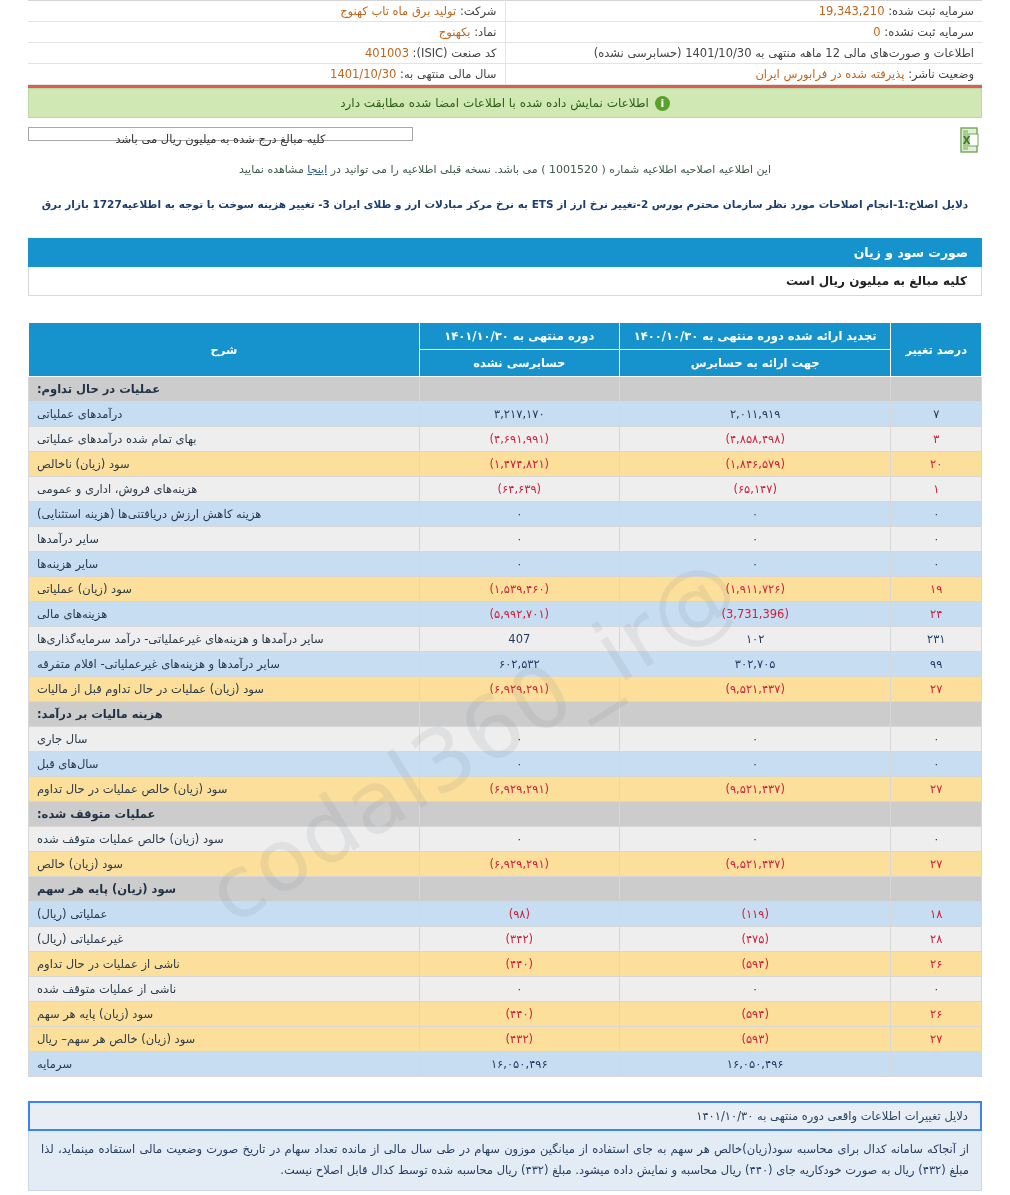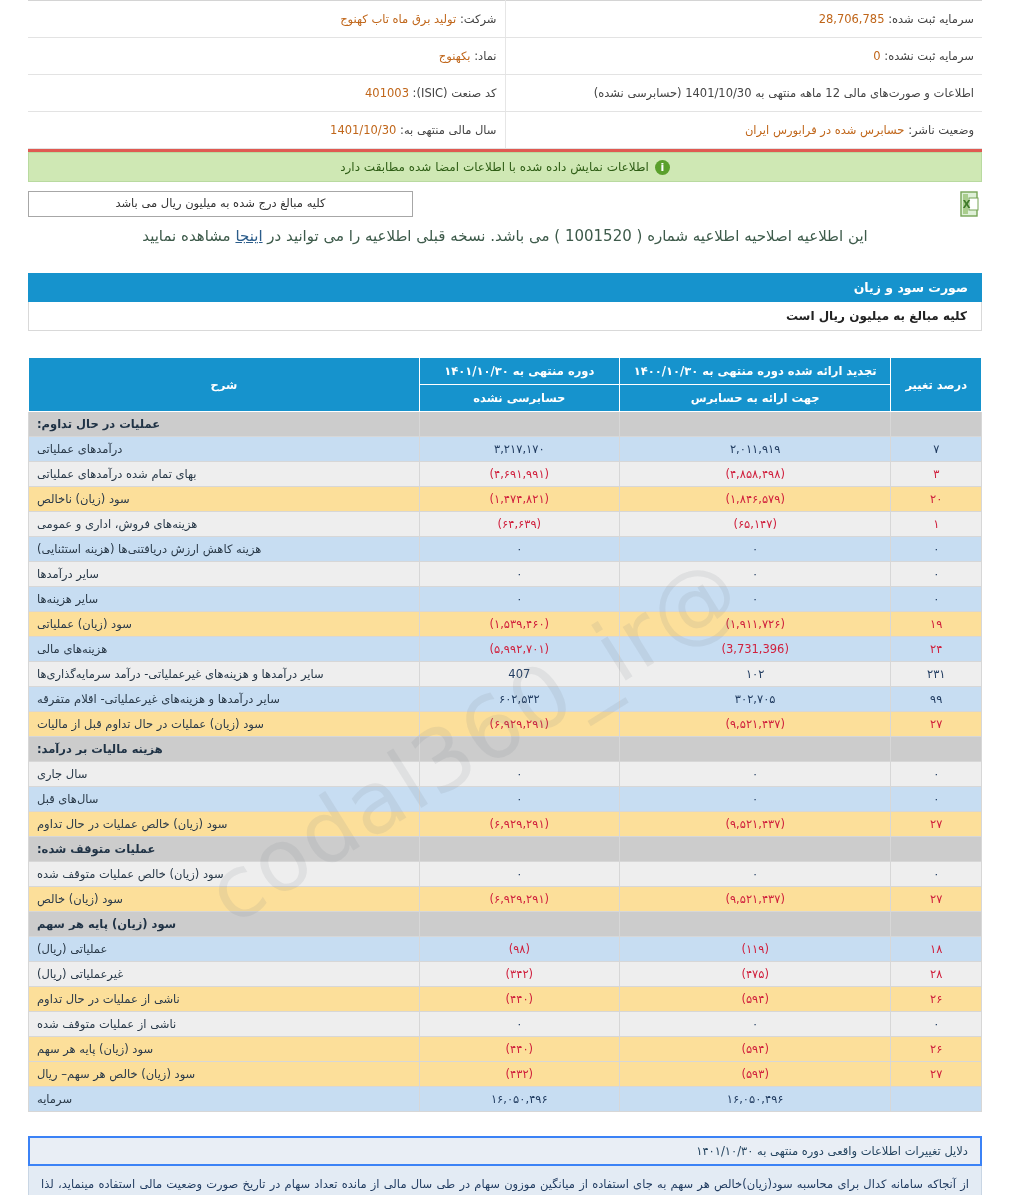--- a/index.html
+++ b/index.html
@@ -36,21 +36,21 @@
   table.info {
     width: 100%;
     border-collapse: collapse;
     border-top: 1px solid #d4d4d4;
     table-layout: fixed;
   }
   table.info td {
     border: 1px solid #e3e3e3;
     border-right: none; border-left: none;
     border-top: none;
-    height: 37px;
+    height: 21px;
     padding: 2px 8px;
     font-size: 11.5px;
     color: #333;
     vertical-align: middle;
     white-space: nowrap;
   }
   table.info tr td:first-child { border-left: 1px solid #e6e6e6; }
   .lbl { color: #444; }
   .val { color: #c0661a; }
   .info td.c-right { text-align: right; width: 50%; }
@@ -85,34 +85,34 @@
     display: flex;
     align-items: flex-start;
     justify-content: space-between;
   }
   .amount-box {
     border: 1px solid #a7a7a7;
     background: #fff;
     font-size: 11.5px;
     color: #333;
     padding: 3px 8px;
-    height: 26px;
+    height: 14px;
     line-height: 16px;
     min-width: 385px;
     text-align: center;
     order: 2;
   }
   .excel-icon { order: 1; width: 22px; height: 26px; position: relative; }
   .excel-icon svg { display: block; }
 
   
   .amend-line {
     margin: 10px 28px 0 28px;
     text-align: center;
-    font-size: 15px;
+    font-size: 11px;
     color: #3d5a4a;
   }
   .amend-line a { color: #2b5c8a; text-decoration: underline; }
 
   .reasons-line {
     margin: 22px 0 0 0;
     padding: 0 6px;
     text-align: center;
     font-size: 10.5px;
     color: #1c3f6e;
@@ -220,21 +220,21 @@
   <div class="watermark">
     <span class="wm1">@codal360_ir</span>
   </div>
 
   <div class="info-wrap">
     <table class="info">
       <tbody>
         <tr>
           <td class="c-left">
             <span class="lbl">سرمایه ثبت شده:</span>
-            <span class="val">28,706,785</span>
+            <span class="val">19,343,210</span>
           </td>
           <td class="c-right">
             <span class="lbl">شرکت:</span>
             <span class="val">تولید برق ماه تاب کهنوج</span>
           </td>
         </tr>
         <tr>
           <td class="c-left">
             <span class="lbl">سرمایه ثبت نشده:</span>
             <span class="val">0</span>
@@ -249,21 +249,21 @@
             <span class="lbl">اطلاعات و صورت‌های مالی  12 ماهه منتهی به 1401/10/30 (حسابرسی نشده)</span>
           </td>
           <td class="c-right">
             <span class="lbl">کد صنعت (ISIC):</span>
             <span class="val">401003</span>
           </td>
         </tr>
         <tr>
           <td class="c-left">
             <span class="lbl">وضعیت ناشر:</span>
-            <span class="val">حسابرس شده در فرابورس ایران</span>
+            <span class="val">پذیرفته شده در فرابورس ایران</span>
           </td>
           <td class="c-right">
             <span class="lbl">سال مالی منتهی به:</span>
             <span class="val">1401/10/30</span>
           </td>
         </tr>
       </tbody>
     </table>
   </div>
 
@@ -285,20 +285,21 @@
     </span>
     <div class="amount-box">کلیه مبالغ درج شده به میلیون ریال می باشد</div>
   </div>
 
   <div class="amend-line">
     <span>این اطلاعیه اصلاحیه اطلاعیه شماره ( 1001520 ) می باشد. نسخه قبلی اطلاعیه را می توانید در</span>
     <a href="#">اینجا</a>
     <span>مشاهده نمایید</span>
   </div>
 
+  <div class="reasons-line">دلایل اصلاح:1-انجام اصلاحات مورد نظر سازمان محترم بورس 2-تغییر نرخ ارز از ETS به نرخ مرکز مبادلات ارز و طلای ایران 3- تغییر هزینه سوخت با توجه به اطلاعیه1727 بازار برق</div>
 
   <div class="sec-wrap">
     <div class="sec-bar">صورت سود و زیان</div>
     <div class="sec-sub">کلیه مبالغ به میلیون ریال است</div>
   </div>
 
   <div class="tbl-wrap">
     <table class="fin">
       <colgroup>
         <col class="w-pct">

